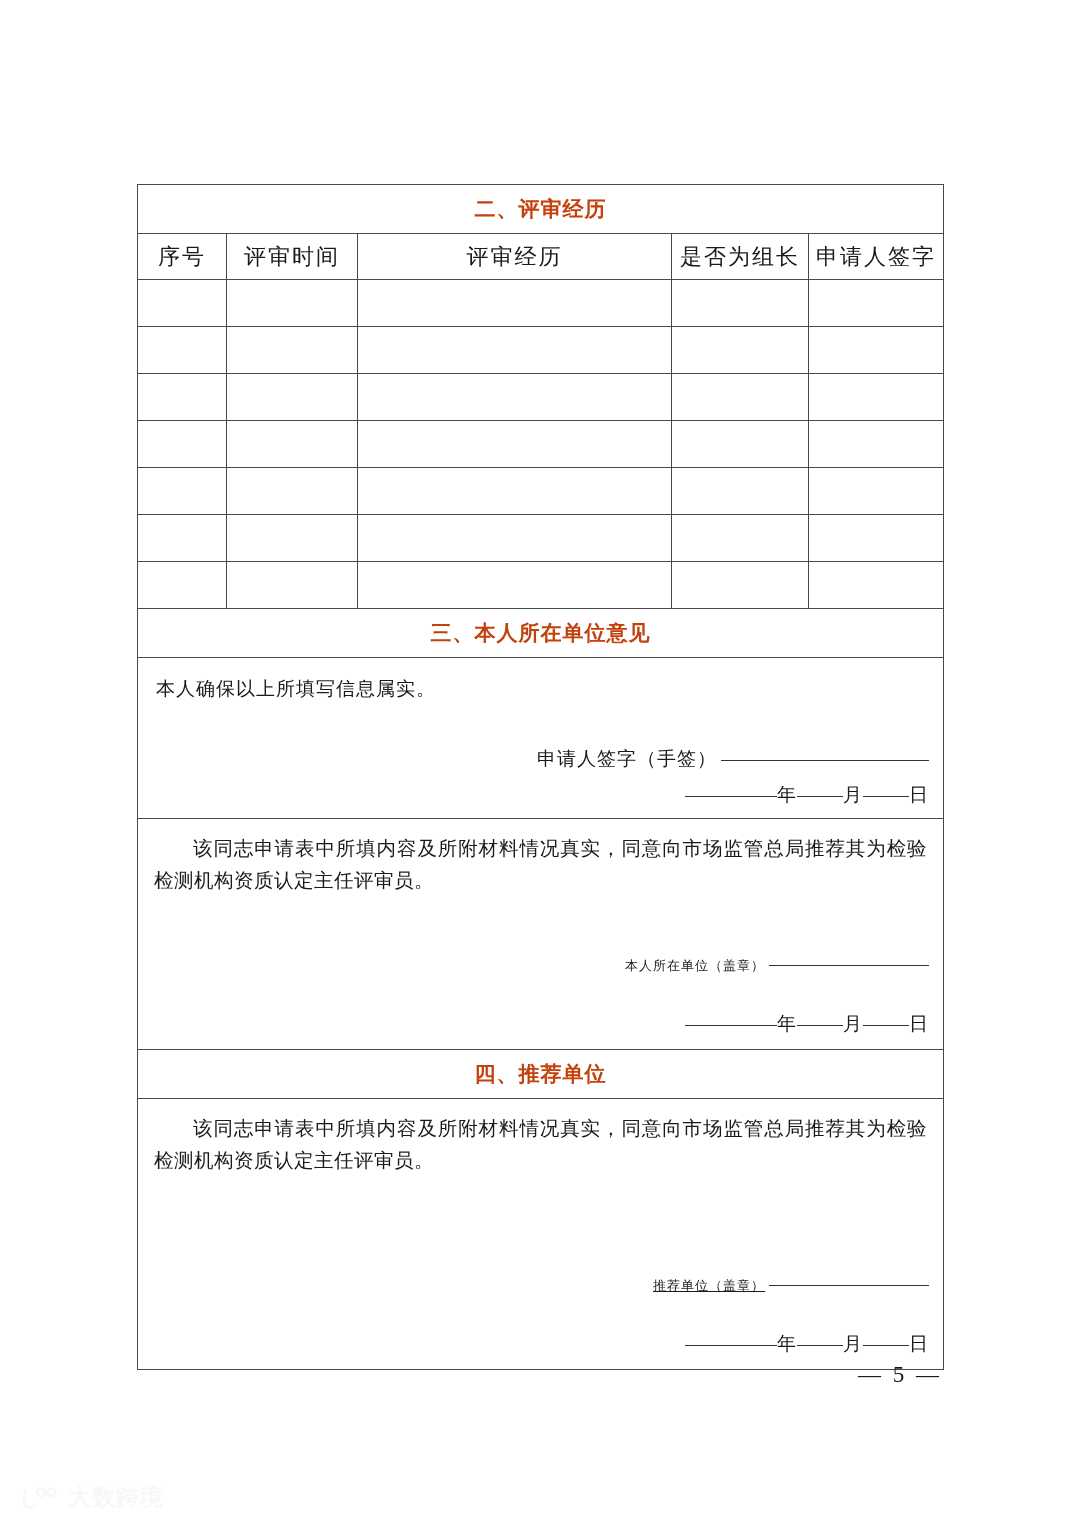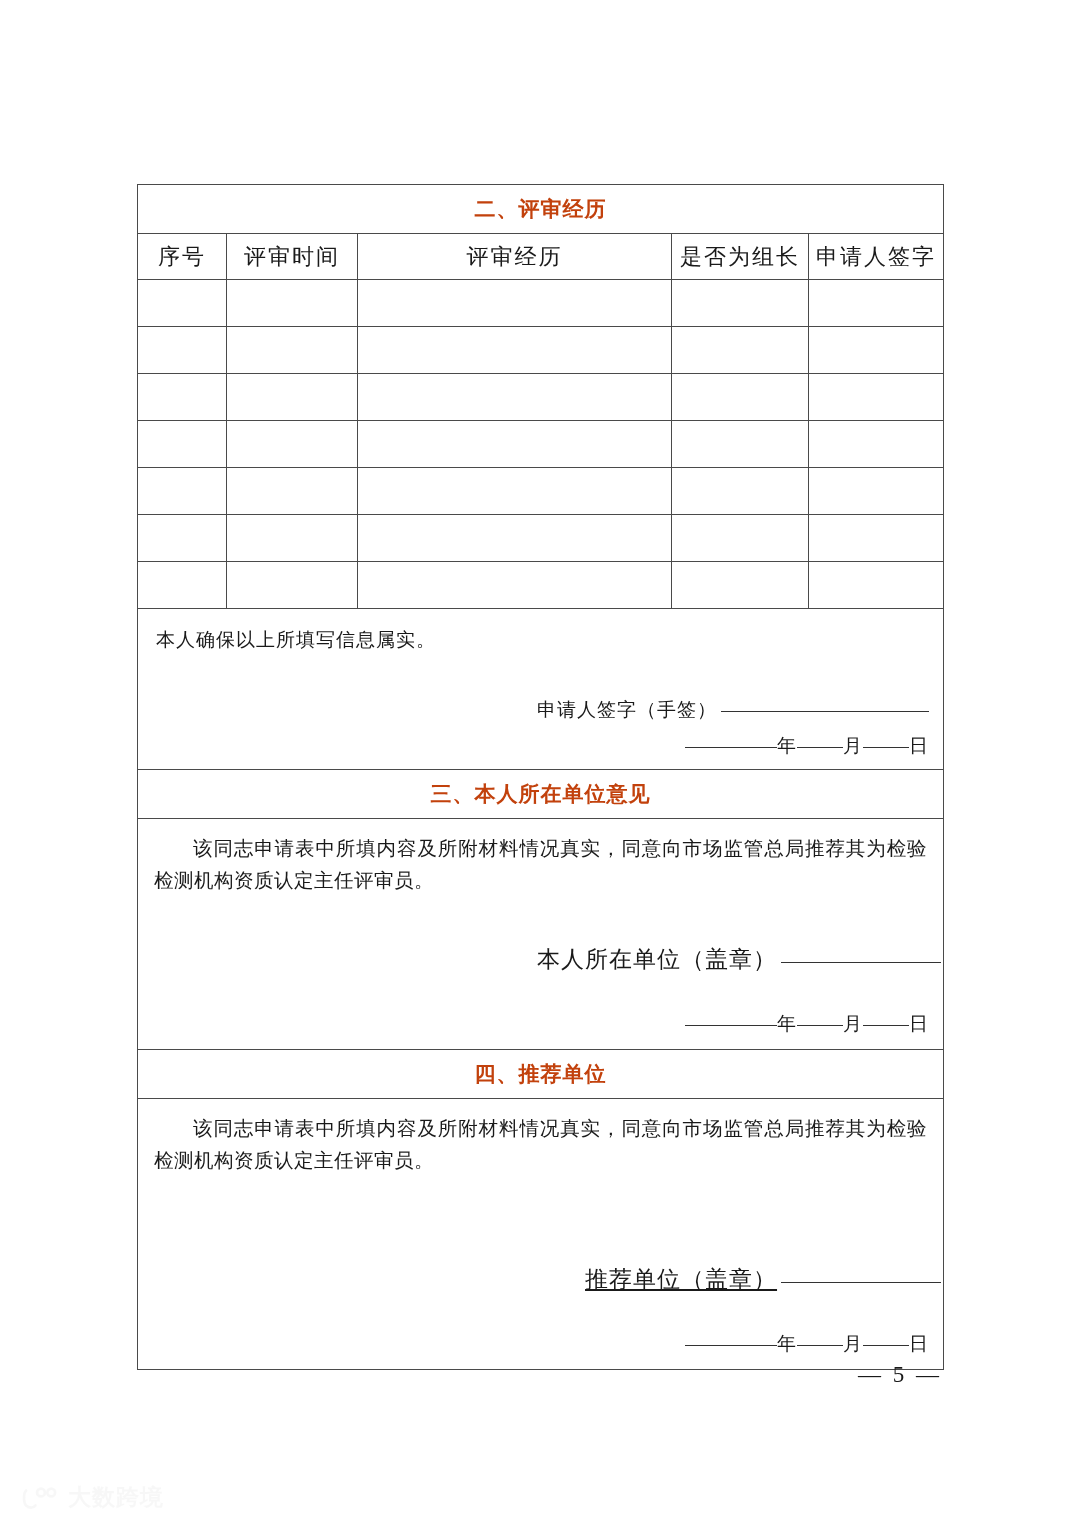--- a/index.html
+++ b/index.html
@@ -135,22 +135,22 @@
     font-size: 19.5px;
     line-height: 32px;
     padding: 14px 16px 0 16px;
     text-align: justify;
     text-indent: 2em;
     letter-spacing: 0.5px;
   }
 
   .stamp-row {
     position: absolute;
-    right: 2px;
-    font-size: 23px;
+    right: 14px;
+    font-size: 13px;
     letter-spacing: 1px;
     white-space: nowrap;
   }
   .stamp-row .rule {
     display: inline-block;
     width: 160px;
     border-bottom: 1px solid #333;
     height: 1px;
     vertical-align: 4px;
     margin-left: 4px;
@@ -271,35 +271,35 @@
 
       <tr>
         <td class="data-cell"></td>
         <td class="data-cell"></td>
         <td class="data-cell"></td>
         <td class="data-cell"></td>
         <td class="data-cell"></td>
       </tr>
 
       <tr>
+        <td colspan="5" class="section-title">三、本人所在单位意见</td>
+      </tr>
+
+      <tr>
         <td colspan="5" class="decl-block">
           <div class="decl-text">本人确保以上所填写信息属实。</div>
 
           <div class="sign-row">
             <span>申请人签字（手签）</span><span class="rule"></span>
           </div>
 
           <div class="date-row">
             <span class="rule-y"></span><span>年</span><span class="rule-m"></span><span>月</span><span class="rule-d"></span><span>日</span>
           </div>
         </td>
-      </tr>
-
-      <tr>
-        <td colspan="5" class="section-title">三、本人所在单位意见</td>
       </tr>
 
       <tr>
         <td colspan="5" class="opinion-block op-unit">
           <div class="opinion-text">该同志申请表中所填内容及所附材料情况真实，同意向市场监管总局推荐其为检验检测机构资质认定主任评审员。</div>
 
           <div class="stamp-row">
             <span>本人所在单位（盖章）</span><span class="rule"></span>
           </div>
 

